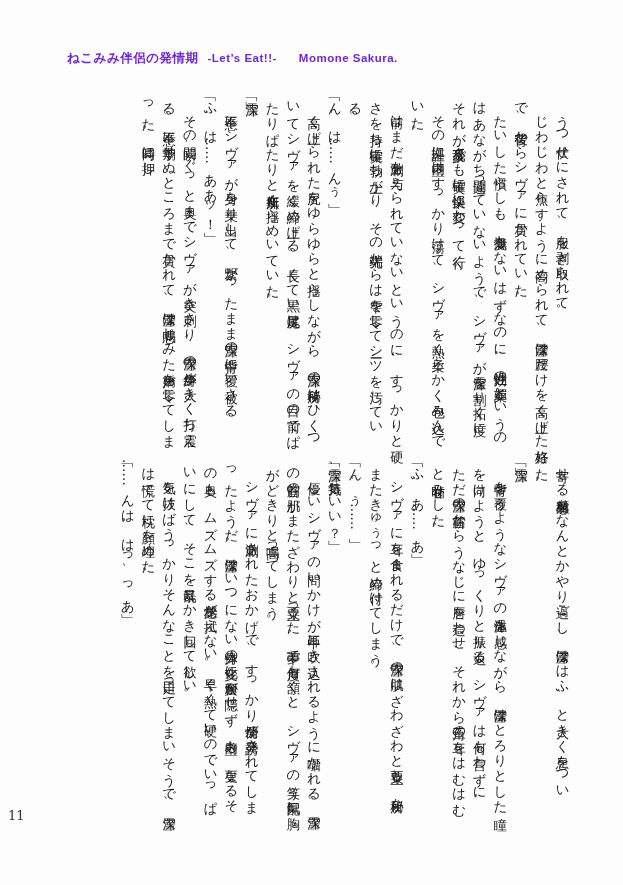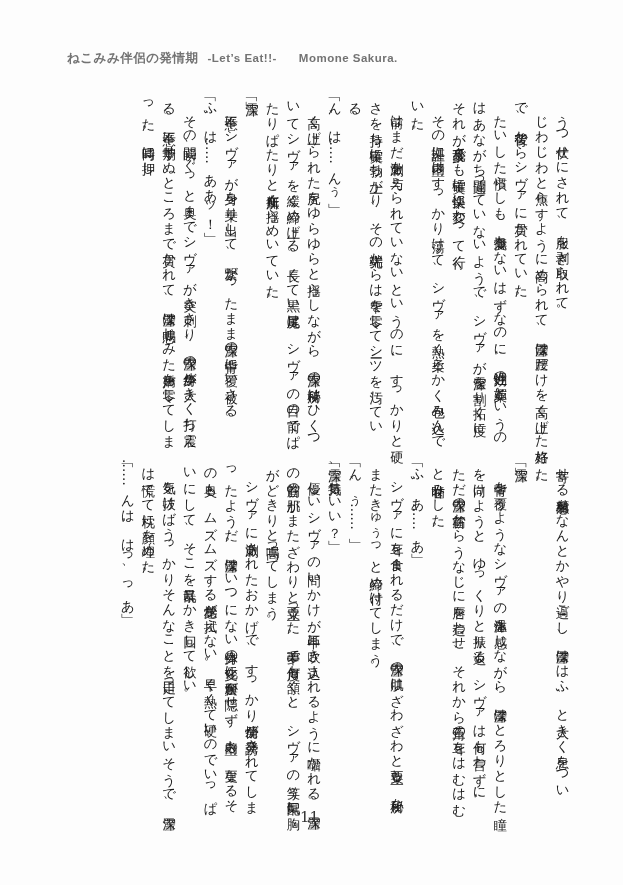--- a/index.html
+++ b/index.html
@@ -16,21 +16,21 @@
     color: #1b1b1b;
   }
   .header {
     position: absolute;
     left: 67px;
     top: 50px;
     font-family: "Liberation Sans", sans-serif;
     font-size: 12.5px;
     font-weight: bold;
     letter-spacing: 0.5px;
-    color: #737373;
+    color: #6d28d9;
     white-space: nowrap;
   }
   .h-sub { margin-left: 9px; font-size: 11.5px; }
   .h-author { margin-left: 22px; font-size: 11.5px; }
   .vblock {
     position: absolute;
     right: 51px;
     width: 500px;
     height: 350px;
     writing-mode: vertical-rl;
@@ -43,23 +43,22 @@
   }
   #block-top { top: 93px; }
   #block-bottom { top: 459px; }
   .vblock p { margin: 0; padding: 0; }
   .vblock p.ind { text-indent: 1em; }
   .page-number {
     position: absolute;
     left: 8px;
     right: 12px;
     top: 808px;
-    text-align: center;
     font-family: "DejaVu Serif", "Liberation Serif", serif;
-    font-size: 15px;
+    font-size: 13px;
     color: #333333;
   }
 </style>
 </head>
 <body>
 
 <div class="page">
 
   <div class="header">
     <span class="h-title">ねこみみ伴侶の発情期</span><span class="h-sub">-Let’s Eat!!-</span><span class="h-author">Momone Sakura.</span>

